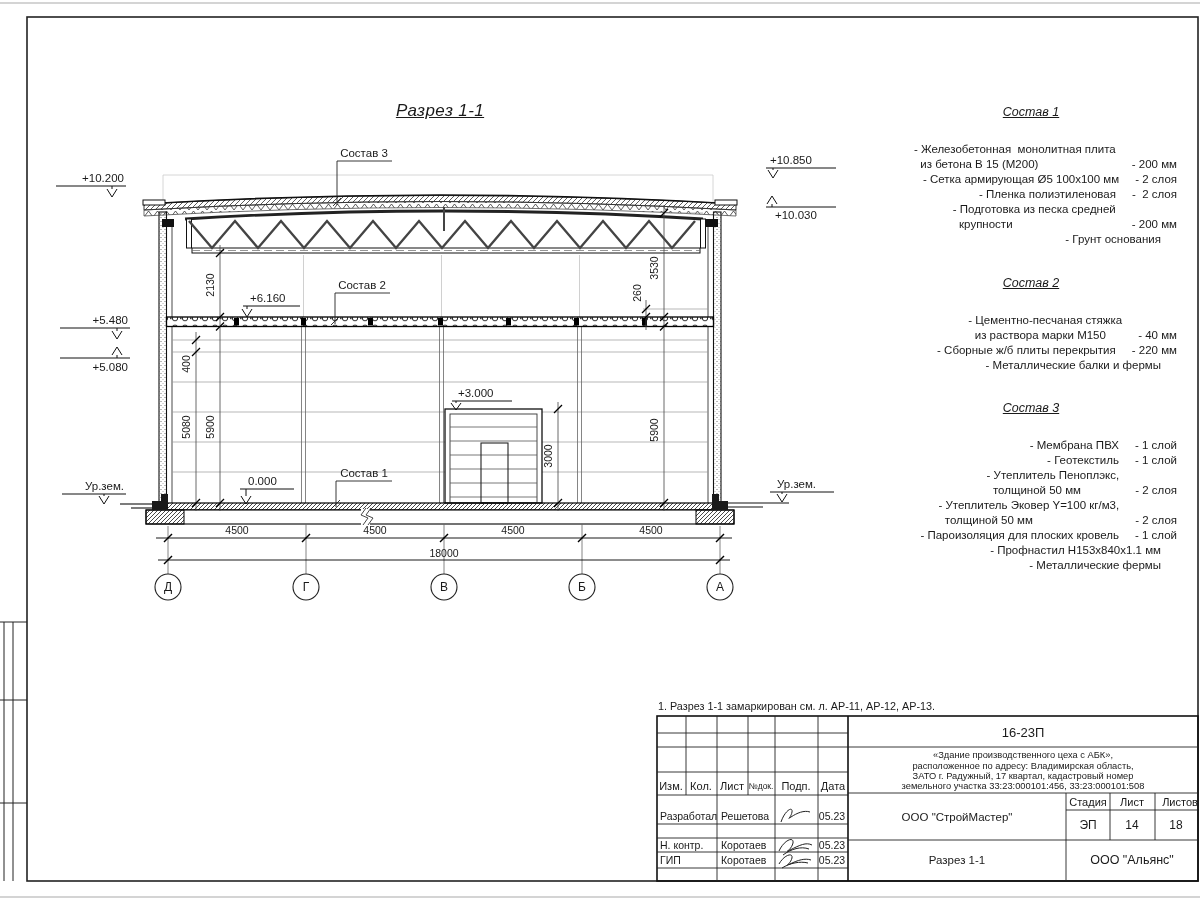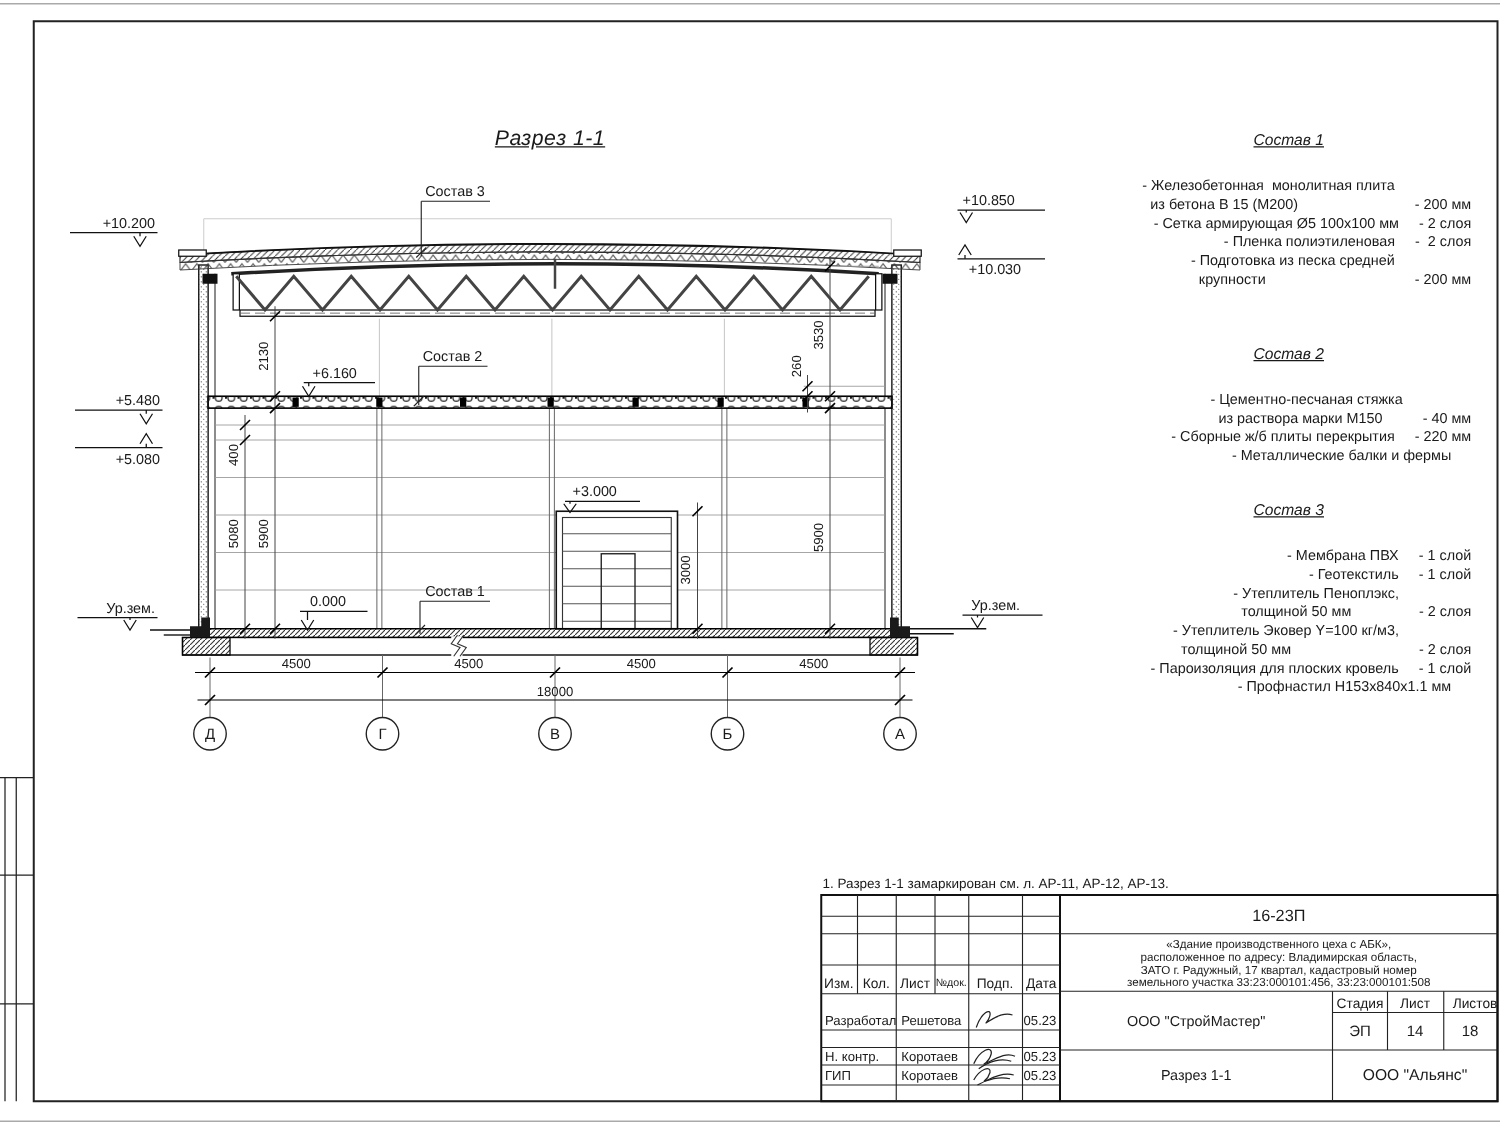--- a/index.html
+++ b/index.html
@@ -394,20 +394,24 @@
       </div>
   <div class="li">
         <span class="n">- Пленка полиэтиленовая</span>
         <span class="v">-  2 слоя</span>
       </div>
   <div class="li">
         <span class="n">- Подготовка из песка средней
   крупности</span>
         <span class="v">- 200 мм</span>
       </div>
+  <div class="li">
+        <span class="n">- Грунт основания</span>
+        <span class="v"></span>
+      </div>
 </div>
 
 <div class="comp" style="top:276px">
   <div class="ch">Состав 2</div>
   <div class="li">
         <span class="n">- Цементно-песчаная стяжка
   из раствора марки М150</span>
         <span class="v">- 40 мм</span>
       </div>
   <div class="li">
@@ -441,15 +445,19 @@
         <span class="v">- 2 слоя</span>
       </div>
   <div class="li">
         <span class="n">- Пароизоляция для плоских кровель</span>
         <span class="v">- 1 слой</span>
       </div>
   <div class="li">
         <span class="n">- Профнастил Н153х840х1.1 мм</span>
         <span class="v"></span>
       </div>
+  <div class="li">
+        <span class="n">- Металлические фермы</span>
+        <span class="v"></span>
+      </div>
 </div>
 
 </div>
 
 </body></html>

